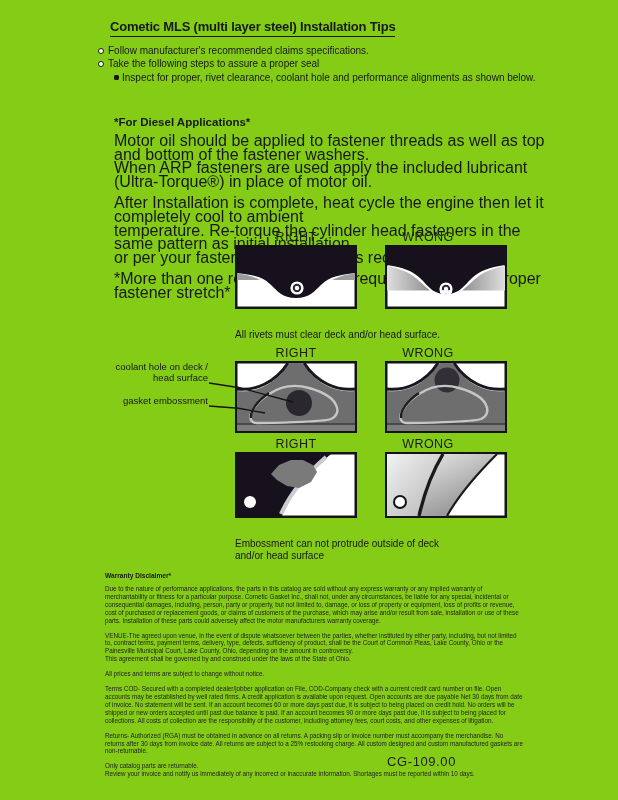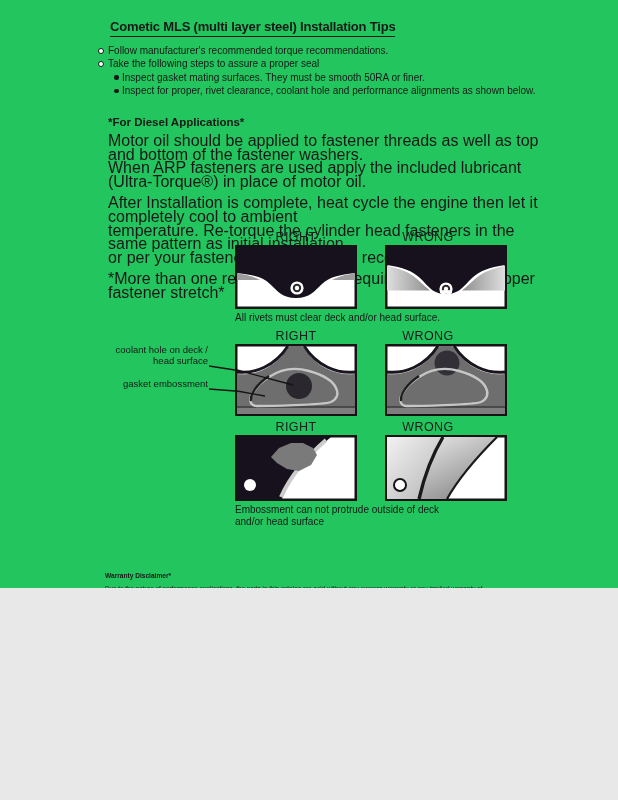--- a/index.html
+++ b/index.html
@@ -1,49 +1,49 @@
 <!DOCTYPE html>
 <html><head>
 <meta charset="utf-8">
 <style>
   html,body { margin:0; padding:0; background:#e8e8e8; }
   .page {
-    position:relative; width:618px; height:588px; margin:0 auto;
-    background:#22c55e; overflow:hidden;
+    position:relative; width:618px; height:800px; margin:0 auto;
+    background:#84cc16; overflow:hidden;
     font-family:"Liberation Sans", sans-serif; color:#181818;
   }
   
   .title {
     position:absolute; left:110px; top:19px;
     font-size:13px; font-weight:bold; letter-spacing:-0.2px;
     border-bottom:1.6px solid #181818; padding-bottom:2px; white-space:nowrap;
   }
   .bullets { position:absolute; left:108px; top:44px; font-size:10px; line-height:13.4px; }
   .b-item { position:relative; white-space:nowrap; }
   .b-item .mk {
     position:absolute; left:-10px; top:4px; width:4px; height:4px;
     border:1px solid #181818; border-radius:50%; background:#fff;
   }
   .sb-item { position:relative; margin-left:14px; white-space:nowrap; }
   .sb-item .mk {
     position:absolute; left:-8px; top:4.5px; width:4.5px; height:4.5px;
     border-radius:50%; background:#181818;
   }
   
-  .diesel { position:absolute; left:108px; top:116px; width:440px; }
+  .diesel { position:absolute; left:114px; top:116px; width:440px; }
   .diesel h2 { margin:0 0 6px 0; font-size:11.5px; font-weight:bold; }
   .diesel p { margin:0 0 8px 0; font-size:16px; line-height:13.6px; white-space:pre-line; }
   
   .diagrams { position:absolute; left:235px; top:230px; width:300px; }
   .drow { margin-bottom:4px; }
   .dheaders { display:flex; gap:10px; margin-bottom:1px; }
   .dheaders span { width:122px; text-align:center; font-size:12.5px; letter-spacing:0.4px; color:#1c1c1c; }
   .dboxes { display:flex; gap:28px; position:relative; }
   .dbox { display:block; }
-  .dcaption { margin-top:3px; font-size:10px; line-height:12.5px; white-space:pre-line; }
+  .dcaption { margin-top:20px; font-size:10px; line-height:12.5px; white-space:pre-line; }
   .labels2 {
     position:absolute; left:-128px; top:0; width:101px; text-align:right;
     font-size:9.5px; line-height:11px; color:#181818;
   }
   .labels2 .lab2 { margin-top:12px; }
   .leader-out { position:absolute; left:-26px; top:0; }
   
   .legal { position:absolute; left:105px; top:572px; width:419px; }
   .legal h3 { margin:0 0 6px 0; font-size:6.6px; font-weight:bold; }
   .legal p { margin:0 0 7px 0; font-size:6.3px; line-height:7.9px; white-space:pre-line; color:#222; }
@@ -76,23 +76,23 @@
       <linearGradient id="sg2" x1="0" y1="0" x2="0.6" y2="1">
         <stop offset="0" stop-color="#e9e9e9"></stop>
           <stop offset="1" stop-color="#8c8c8c"></stop>
       </linearGradient>
     </defs>
   </svg>
 
   <div class="title">Cometic MLS (multi layer steel) Installation Tips</div>
 
   <div class="bullets">
-    <div class="b-item"><span class="mk"></span><span>Follow manufacturer's recommended torque recommendations.</span></div>
+    <div class="b-item"><span class="mk"></span><span>Follow manufacturer's recommended claims specifications.</span></div>
     <div class="b-item"><span class="mk"></span><span>Take the following steps to assure a proper seal</span></div>
-    <div class="sb-item"><span class="mk"></span><span>Inspect gasket mating surfaces.  They must be smooth 50RA or finer.</span></div>
+    <div class="sb-item"><span class="mk"></span></div>
     <div class="sb-item"><span class="mk"></span><span>Inspect for proper, rivet clearance, coolant hole and performance alignments as shown below.</span></div>
   </div>
 
   <div class="diesel">
     <h2>*For Diesel Applications*</h2>
     <p>Motor oil should be applied to fastener threads as well as top and bottom of the fastener washers.
 When ARP fasteners are used apply the included lubricant (Ultra-Torque®) in place of motor oil.</p>
     <p>After Installation is complete, heat cycle the engine then let it completely cool to ambient
 temperature. Re-torque the cylinder head fasteners in the same pattern as initial installation
 or per your fastener manufacturer's recommendations.</p>

